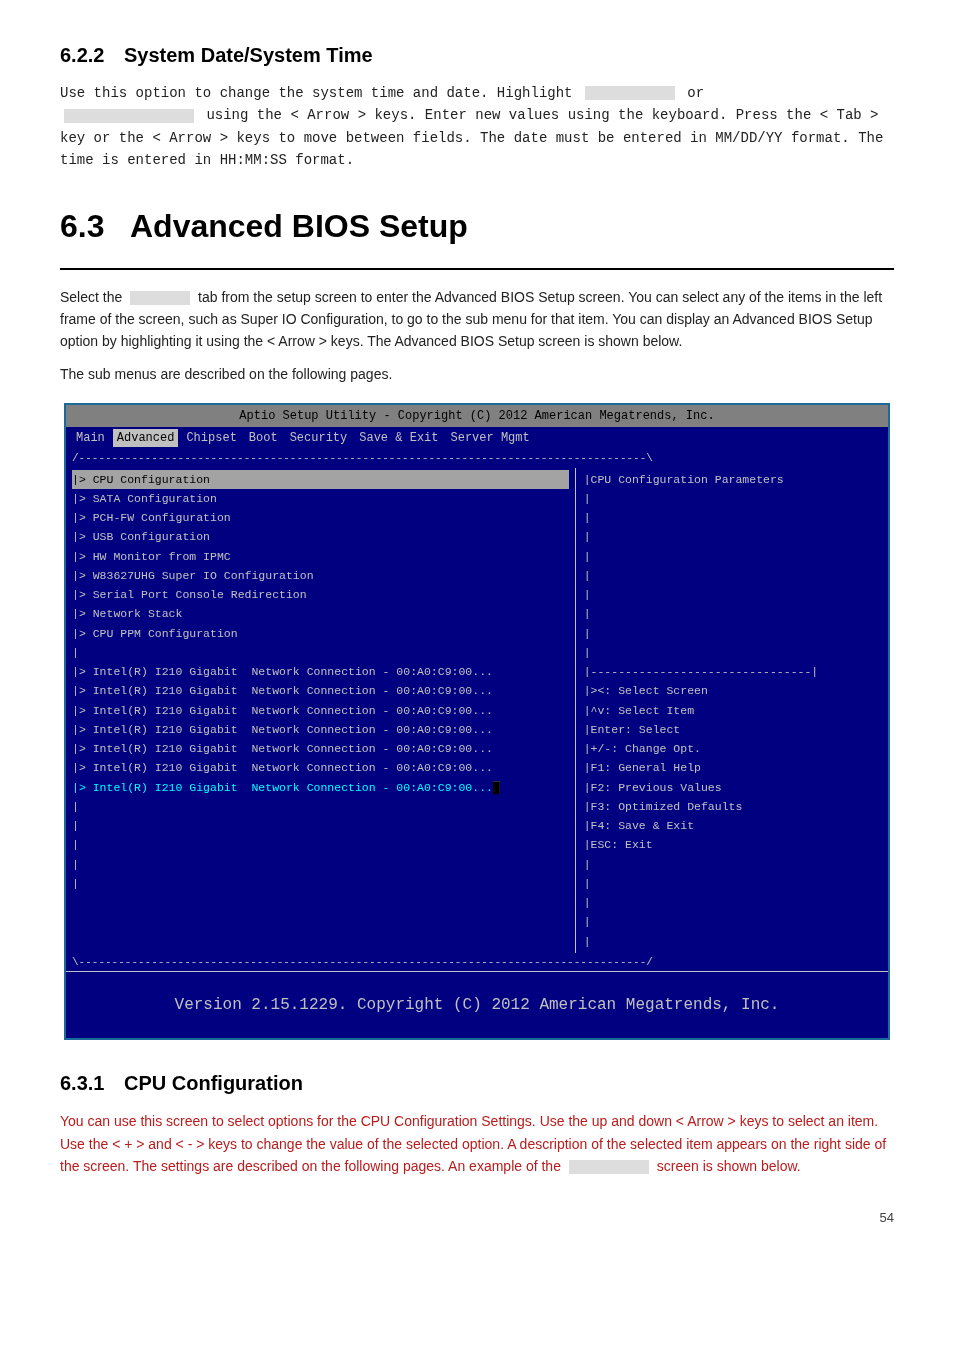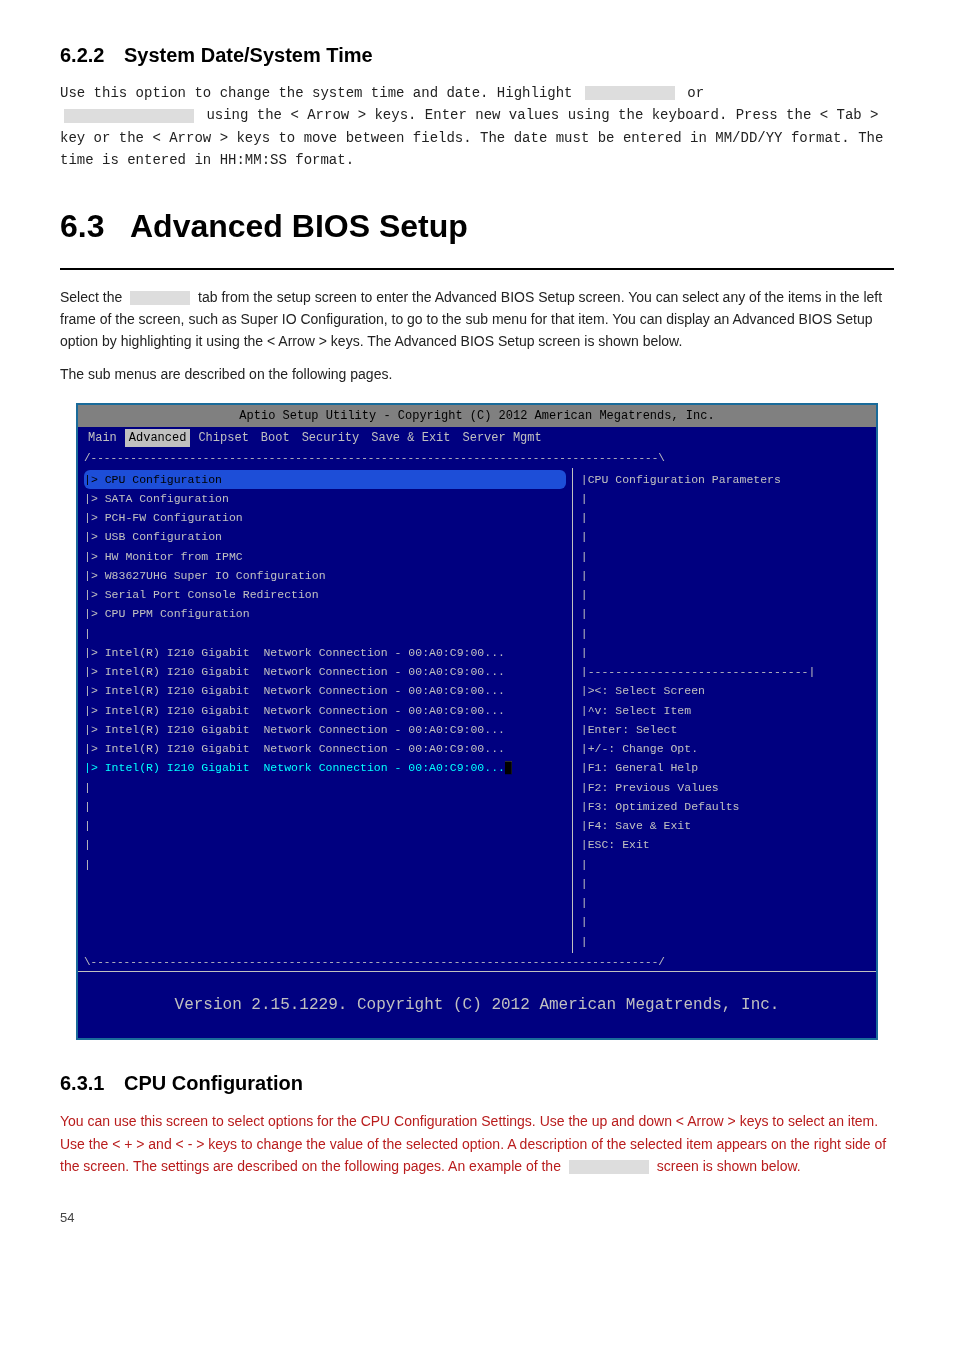--- a/index.html
+++ b/index.html
@@ -44,21 +44,21 @@
     }
     .section-63 p {
       font-size: 14px;
       line-height: 1.6;
       color: #222;
       margin-bottom: 10px;
     }
 
     
     .bios-container {
-      margin: 18px 16px;
+      margin: 18px 4px;
       border: 2px solid #1a6b9a;
       background: #000080;
       font-family: 'Courier New', Courier, monospace;
       font-size: 12px;
     }
     .bios-title-bar {
       background: #808080;
       color: #000;
       text-align: center;
       padding: 2px 0;
@@ -100,23 +100,22 @@
       padding: 2px 8px;
       color: #c0c0c0;
       vertical-align: top;
     }
     .bios-left .menu-item {
       padding: 1px 0;
       font-size: 11.5px;
       white-space: nowrap;
     }
     .bios-left .menu-item.highlighted {
-      background: #1d4ed8;
+      background: #a3a3a3;
       color: #000;
-      border-radius: 6px;
     }
     .bios-right .help-item {
       font-size: 11.5px;
       padding: 1px 0;
       white-space: nowrap;
     }
     .bios-footer {
       background: #000080;
       color: #c0c0c0;
       text-align: center;
@@ -135,21 +134,21 @@
       margin-bottom: 12px;
     }
     .section-631 p {
       font-size: 14px;
       line-height: 1.6;
       color: #b91c1c;
     }
 
     
     .page-number {
-      text-align: left;
+      text-align: right;
       margin-top: 30px;
       font-size: 13px;
       color: #444;
     }
 
     h2.subsection {
       display: flex;
       align-items: baseline;
       gap: 4px;
     }
@@ -229,20 +228,21 @@
     <div class="bios-divider">/--------------------------------------------------------------------------------------\</div>
     <div class="bios-body">
       <div class="bios-left">
         <div class="menu-item highlighted">|&gt; CPU Configuration</div>
         <div class="menu-item">|&gt; SATA Configuration</div>
         <div class="menu-item">|&gt; PCH-FW Configuration</div>
         <div class="menu-item">|&gt; USB Configuration</div>
         <div class="menu-item">|&gt; HW Monitor from IPMC</div>
         <div class="menu-item">|&gt; W83627UHG Super IO Configuration</div>
         <div class="menu-item">|&gt; Serial Port Console Redirection</div>
+        <div class="menu-item">|&gt; Network Stack</div>
         <div class="menu-item">|&gt; CPU PPM Configuration</div>
         <div class="menu-item">|</div>
         <div class="menu-item">|&gt; Intel(R) I210 Gigabit&nbsp; Network Connection - 00:A0:C9:00...</div>
         <div class="menu-item">|&gt; Intel(R) I210 Gigabit&nbsp; Network Connection - 00:A0:C9:00...</div>
         <div class="menu-item">|&gt; Intel(R) I210 Gigabit&nbsp; Network Connection - 00:A0:C9:00...</div>
         <div class="menu-item">|&gt; Intel(R) I210 Gigabit&nbsp; Network Connection - 00:A0:C9:00...</div>
         <div class="menu-item">|&gt; Intel(R) I210 Gigabit&nbsp; Network Connection - 00:A0:C9:00...</div>
         <div class="menu-item">|&gt; Intel(R) I210 Gigabit&nbsp; Network Connection - 00:A0:C9:00...</div>
         <div class="menu-item" style="color:#00ffff;">|&gt; Intel(R) I210 Gigabit&nbsp; Network Connection - 00:A0:C9:00...<span style="background:#c0c0c0;color:#000;">█</span></div>
         <div class="menu-item">|</div>

